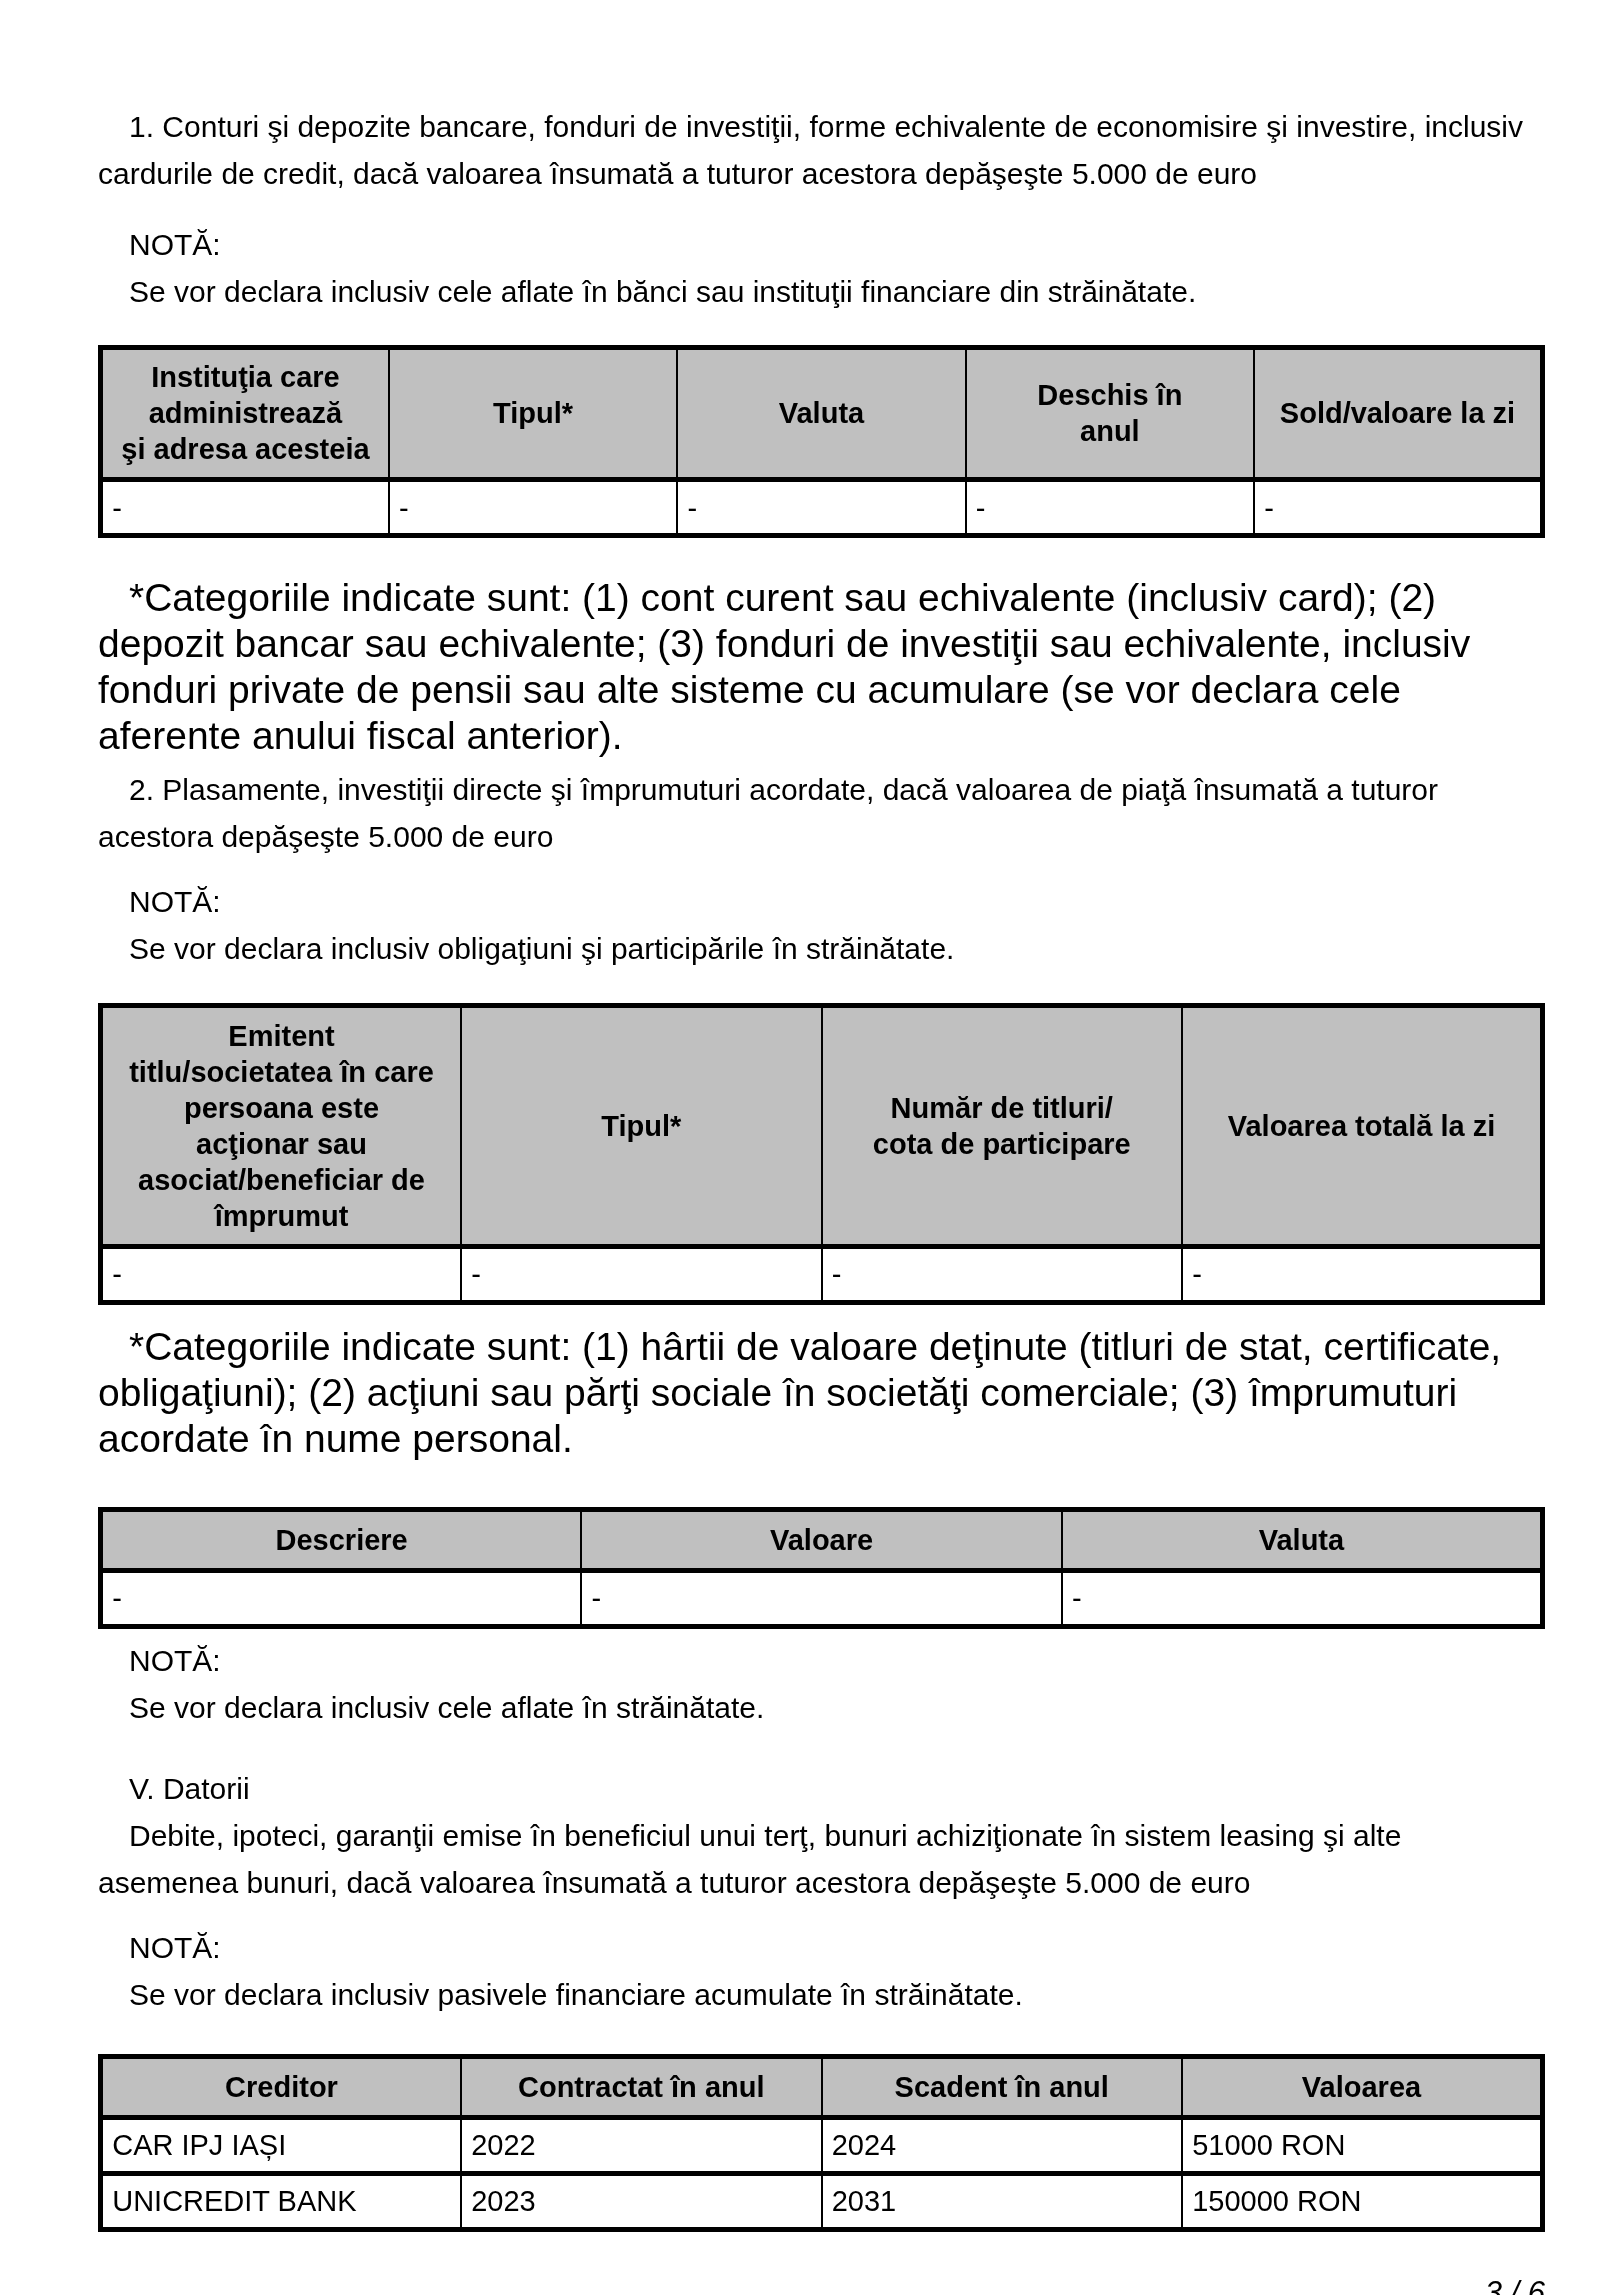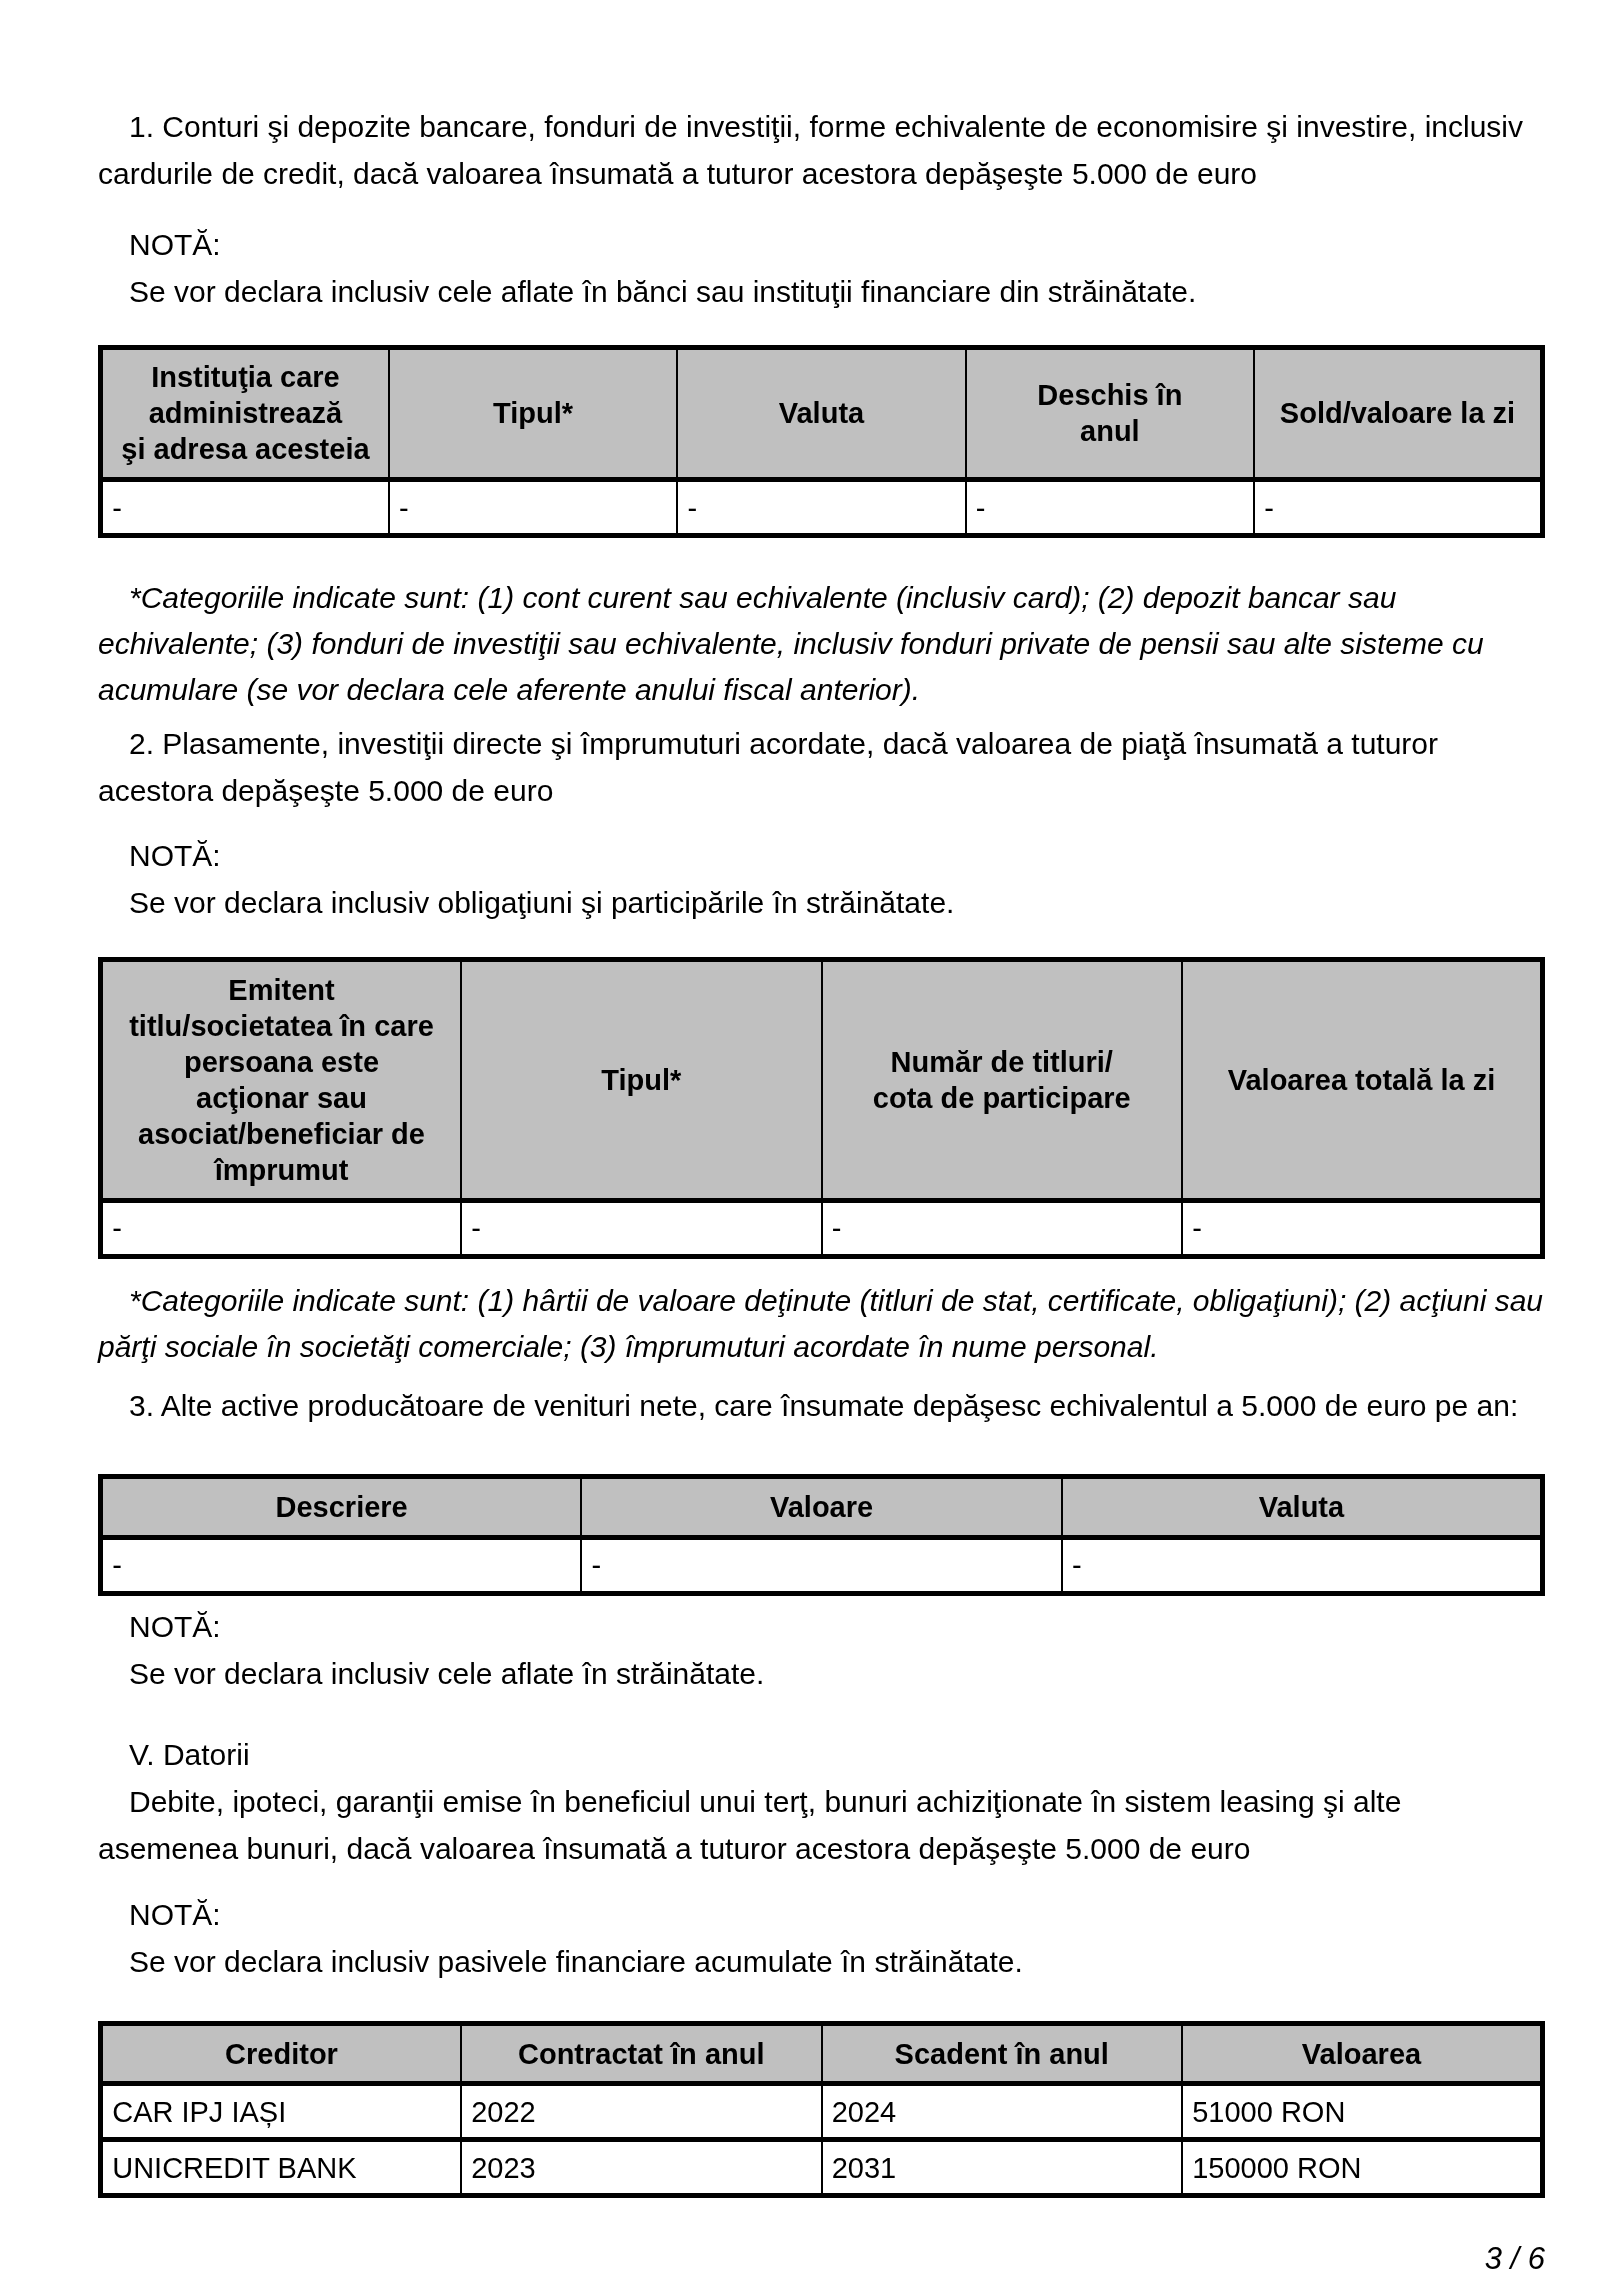--- a/index.html
+++ b/index.html
@@ -19,22 +19,21 @@
     overflow: hidden;
   }
   p {
     margin: 0;
     font-size: 30px;
     line-height: 47px;
     text-indent: 31px;
   }
   .bold { font-weight: normal; }
   .fnote {
-    font-style: italic;
-    font-size: 30px;
+    font-size: 39px;
     line-height: 46px;
   }
   table.tbl {
     border-collapse: collapse;
     width: 100%;
     table-layout: fixed;
     border: 5.2px solid #000;
   }
   table.tbl th {
     background: var(--header-bg, #c0c0c0);
@@ -141,21 +140,20 @@
         <td>-</td>
         <td>-</td>
         <td>-</td>
         <td>-</td>
       </tr>
     </tbody>
   </table>
 
   <p class="fnote" style="margin-top:19.6px">*Categoriile indicate sunt: (1) hârtii de valoare deţinute (titluri de stat, certificate, obligaţiuni); (2) acţiuni sau părţi sociale în societăţi comerciale; (3) împrumuturi acordate în nume personal.</p>
 
-  <p class="bold" style="margin-top:11.8px">3. Alte active producătoare de venituri nete, care însumate depăşesc echivalentul a 5.000 de euro pe an:</p>
 
   <table class="tbl" style="margin-top:45px">
     <colgroup>
         <col style="width:33.34%">
         <col style="width:33.33%">
         <col style="width:33.33%">
       </colgroup>
     <thead>
       <tr>
         <th>Descriere</th>

